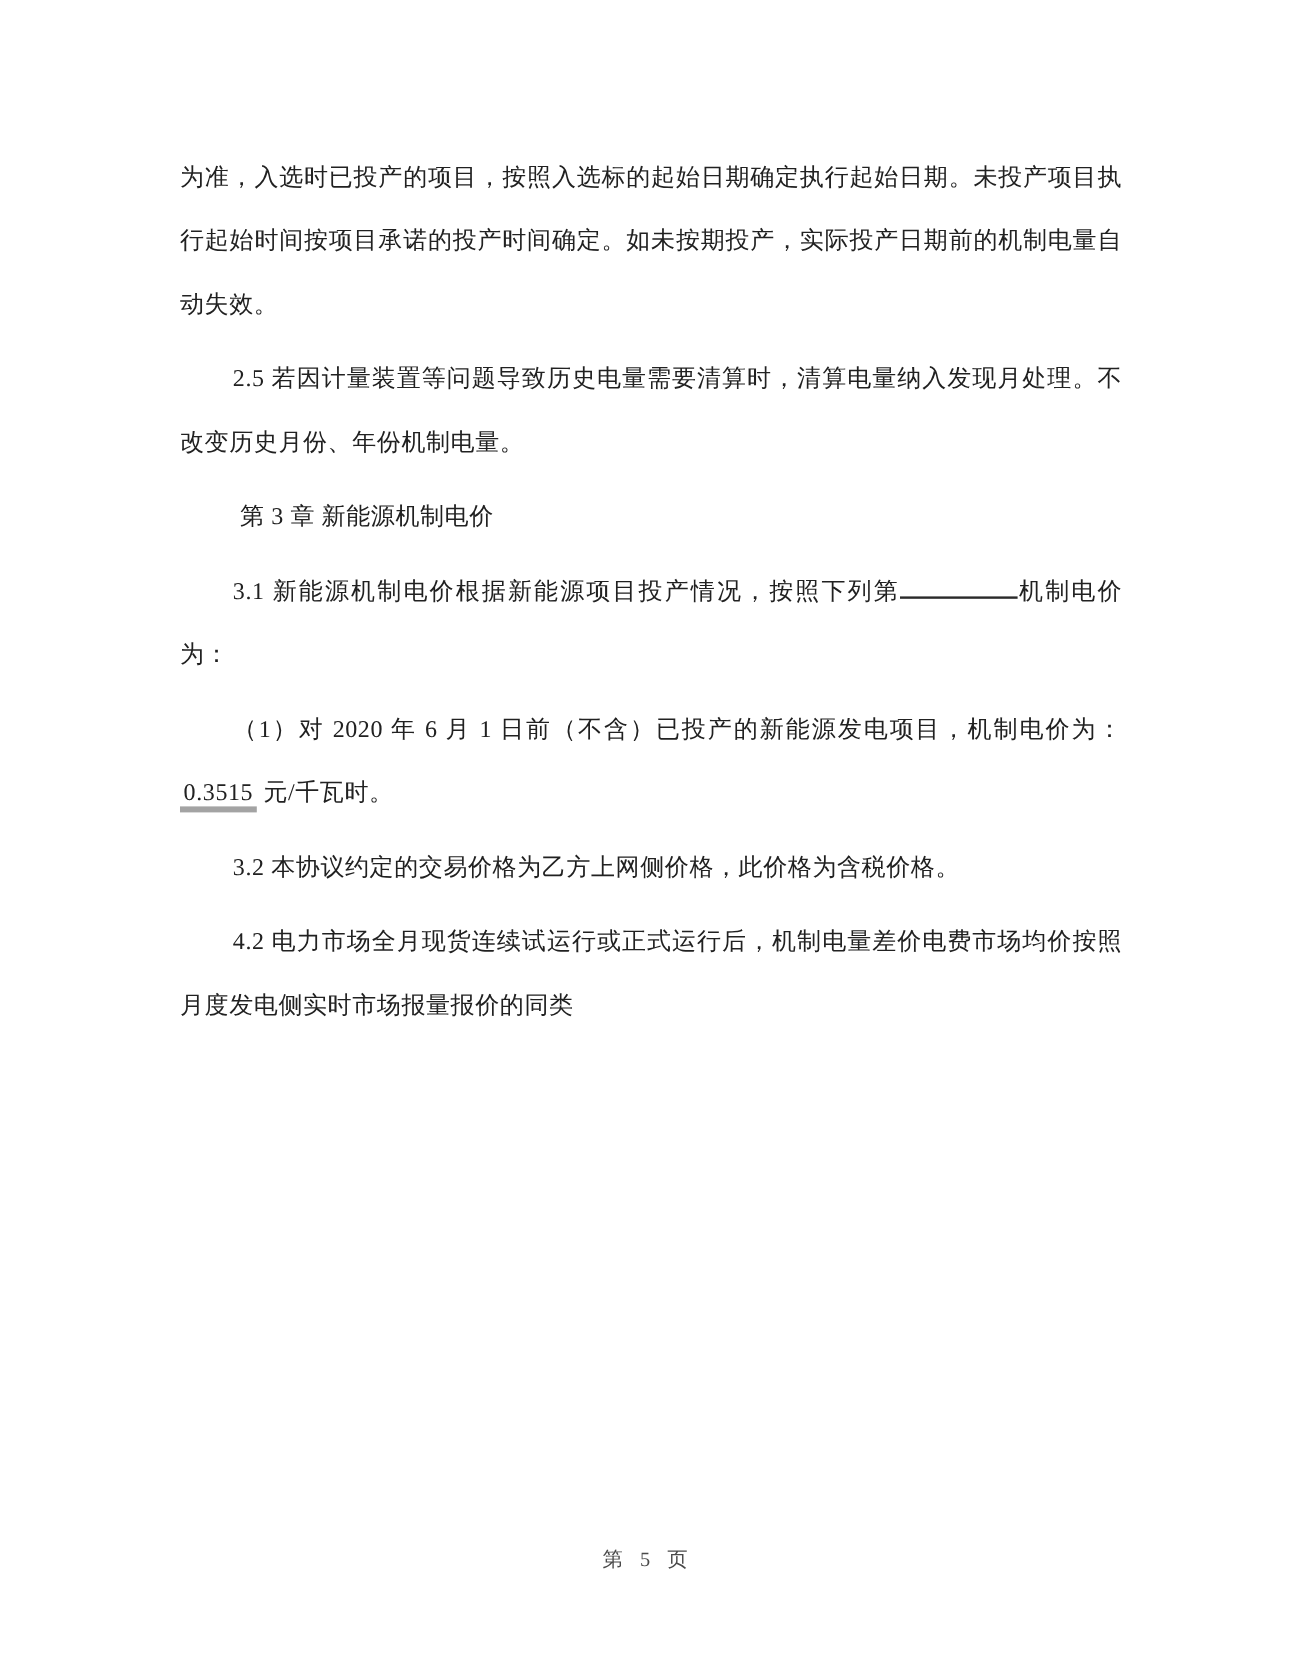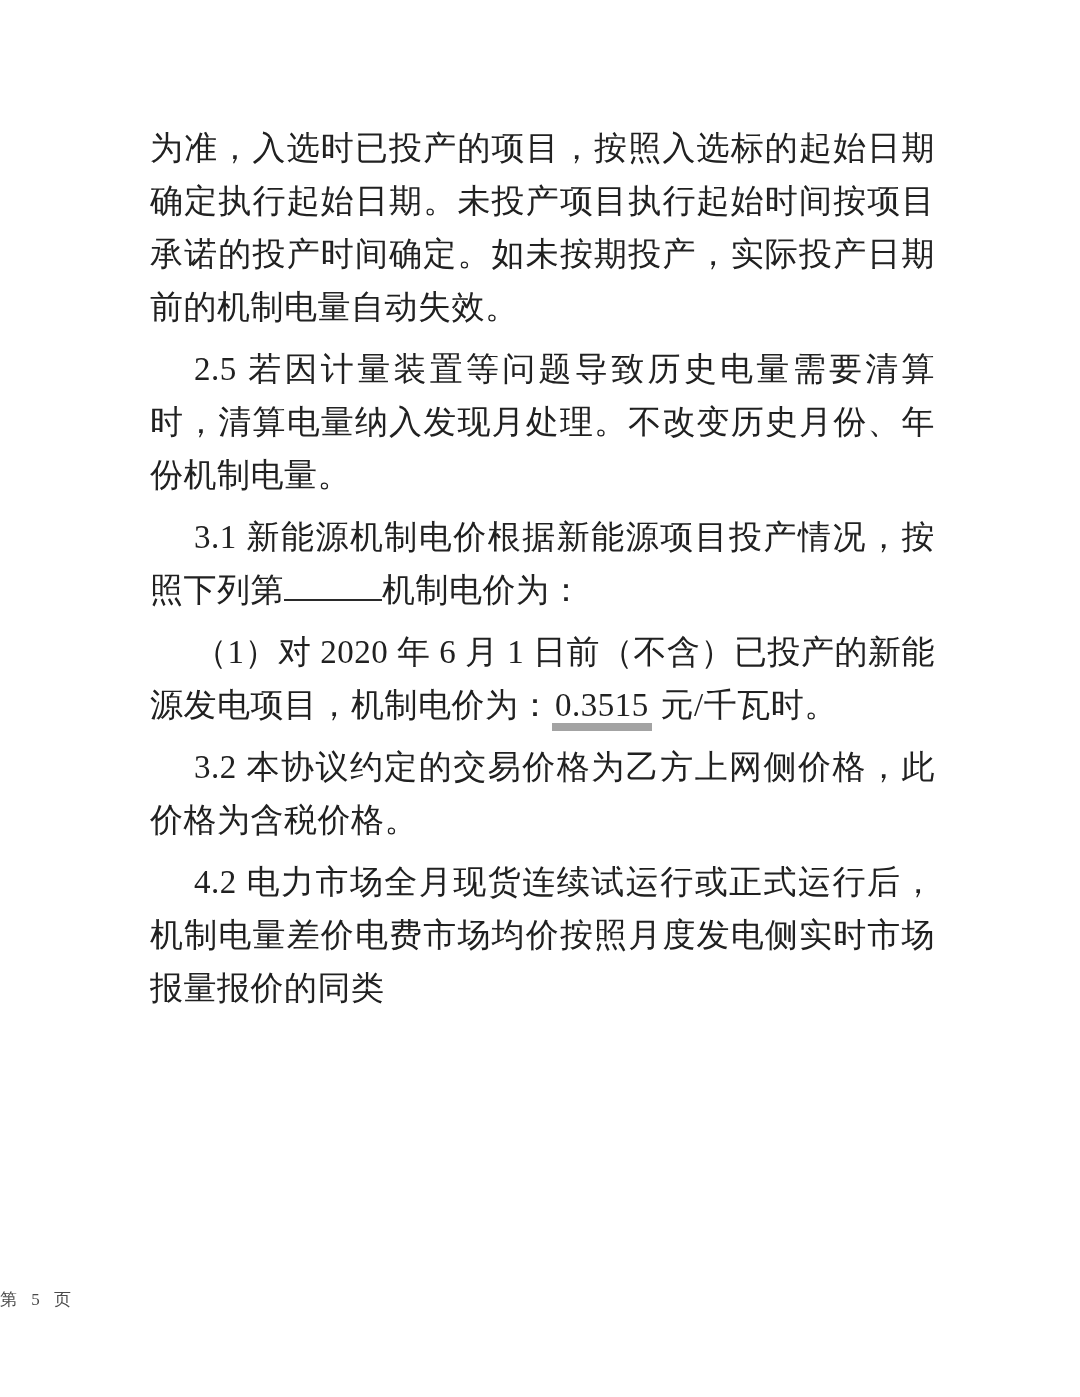--- a/index.html
+++ b/index.html
@@ -12,57 +12,59 @@
   }
   .page {
     position: relative;
     width: 1080px;
     height: 1397px;
     background: #ffffff;
     padding: 122px 145px 0 150px;
   }
   .doc-body { width: 100%; }
   .para {
-    font-size: 33px;
+    font-size: 20px;
     line-height: 53px;
     text-align: justify;
     color: #212121;
     letter-spacing: 0.5px;
   }
   .para + .para { margin-top: 9px; }
   .para.indent { text-indent: 44px; }
   .para.heading { text-indent: 50px; }
   .blank {
     display: inline-block;
     border-bottom: 2px solid #2a2a2a;
     text-align: center;
     vertical-align: baseline;
   }
   .underlined {
-    border-bottom: 8px solid #a3a3a3;
+    border-bottom: 5px solid #a3a3a3;
     padding: 0 3px;
     margin-top: 48px;
   }
   .footer {
     position: absolute;
     left: 0;
     right: 0;
     top: 1288px;
+    text-align: center;
     font-size: 17px;
     color: #4a4a4a;
     letter-spacing: 5px;
   }
 </style>
 </head>
 <body>
 
 <div class="page">
   <div class="doc-body" id="paragraphs">
       <p class="para"><span>为准，入选时已投产的项目，按照入选标的起始日期确定执行起始日期。未投产项目执行起始时间按项目承诺的投产时间确定。如未按期投产，实际投产日期前的机制电量自动失效。</span></p>
       <p class="para indent"><span>2.5 若因计量装置等问题导致历史电量需要清算时，清算电量纳入发现月处理。不改变历史月份、年份机制电量。</span></p>
+      <p class="para indent heading"><span>第 3 章 新能源机制电价</span></p>
       <p class="para indent"><span>3.1 新能源机制电价根据新能源项目投产情况，按照下列第</span><span class="blank" style="width: 98px;"></span><span>机制电价为：</span></p>
       <p class="para indent"><span>（1）对 2020 年 6 月 1 日前（不含）已投产的新能源发电项目，机制电价为：</span><span class="underlined">0.3515</span><span> 元/千瓦时。</span></p>
       <p class="para indent"><span>3.2 本协议约定的交易价格为乙方上网侧价格，此价格为含税价格。</span></p>
       <p class="para indent"><span>4.2 电力市场全月现货连续试运行或正式运行后，机制电量差价电费市场均价按照月度发电侧实时市场报量报价的同类</span></p>
     </div>
   <div class="footer">
     <span>第 5 页</span>
   </div>
 </div>
 

